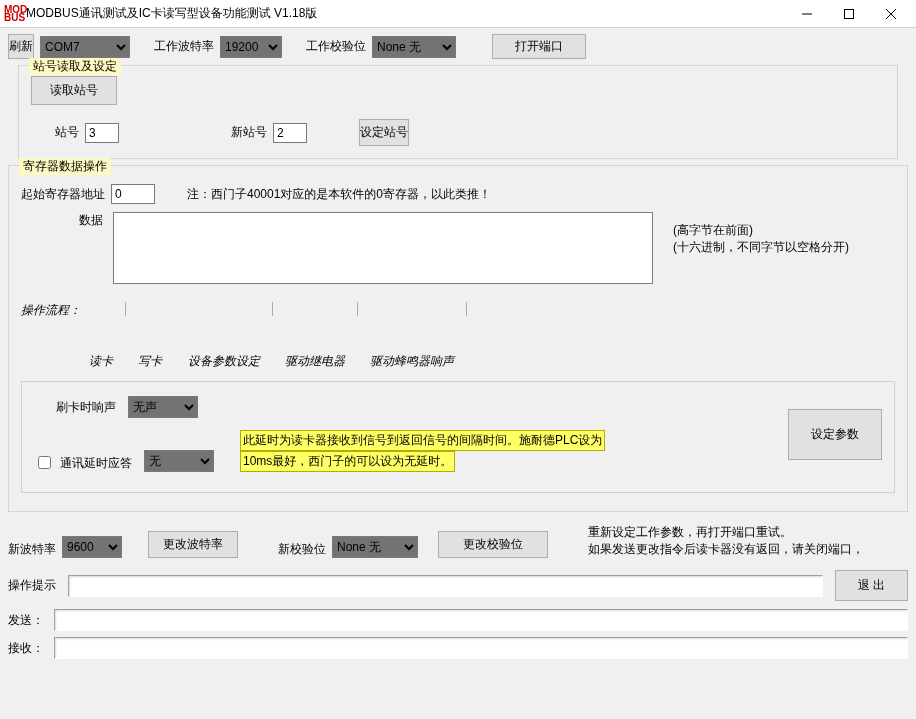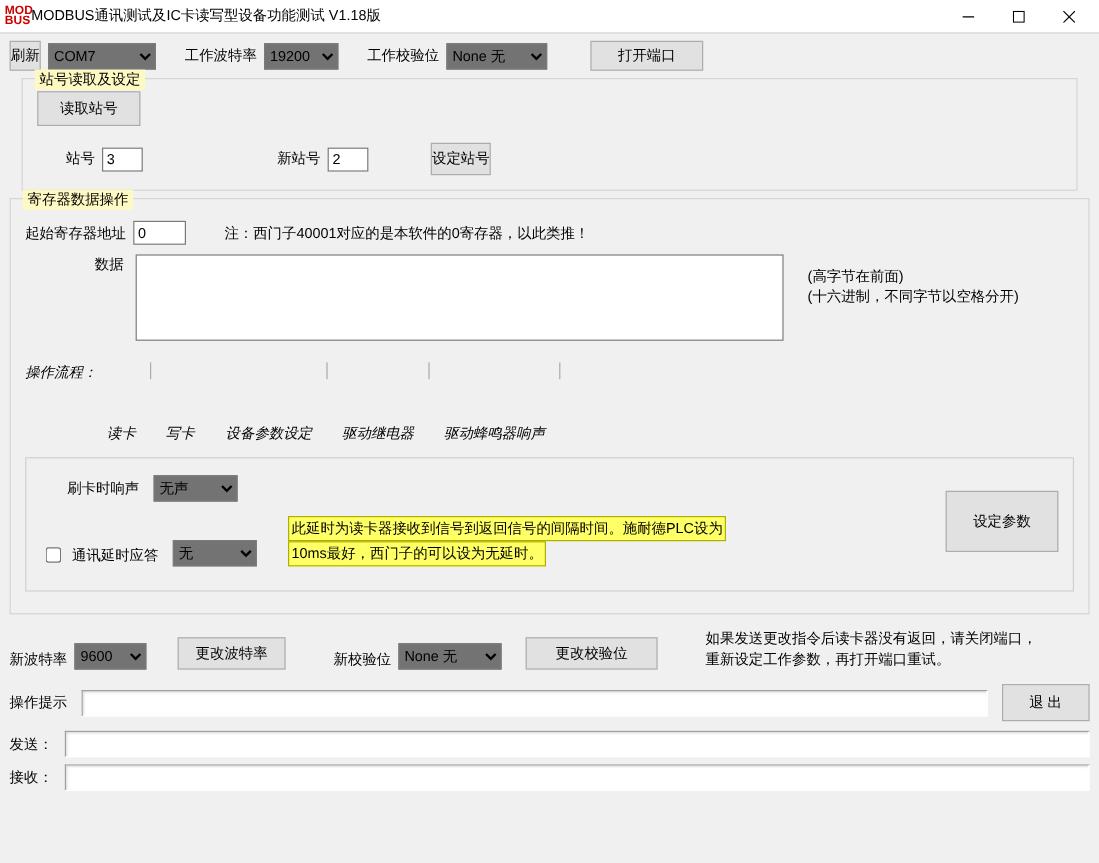--- a/index.html
+++ b/index.html
@@ -143,22 +143,22 @@
     <select style="width:60px"><option>9600</option></select>
     <span style="width:14px"></span>
     <button class="btn" style="padding:4px 14px">更改波特率</button>
     <span style="width:28px"></span>
     <span>新校验位</span>
     <select style="width:86px"><option>None 无</option></select>
     <span style="width:8px"></span>
     <button class="btn" style="padding:4px 24px">更改校验位</button>
     <span style="width:28px"></span>
     <div>
+      <div>重新设定工作参数，再打开端口重试。</div>
       <div>如果发送更改指令后读卡器没有返回，请关闭端口，</div>
-      <div>重新设定工作参数，再打开端口重试。</div>
     </div>
   </div>
 
   <div class="row" style="margin-top:12px">
     <span>操作提示</span>
     <div class="wide-input etched" style="margin:0 6px"></div>
     <button class="btn" style="padding:6px 22px">退 出</button>
   </div>
   <div class="row status-label-row" style="margin-top:8px">
     <span style="width:40px">发送：</span>

